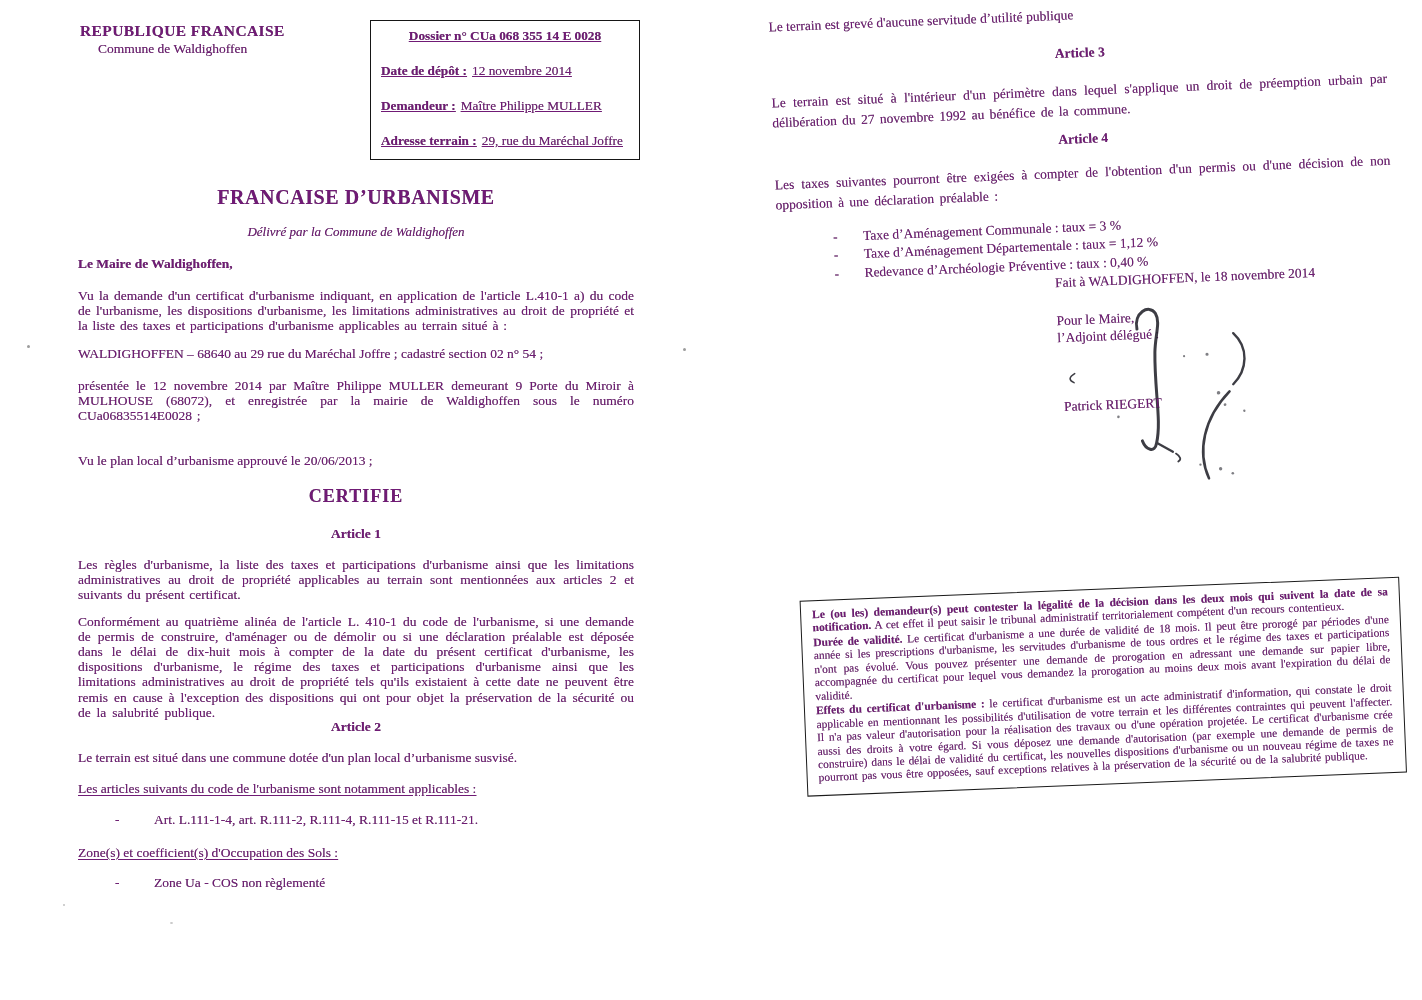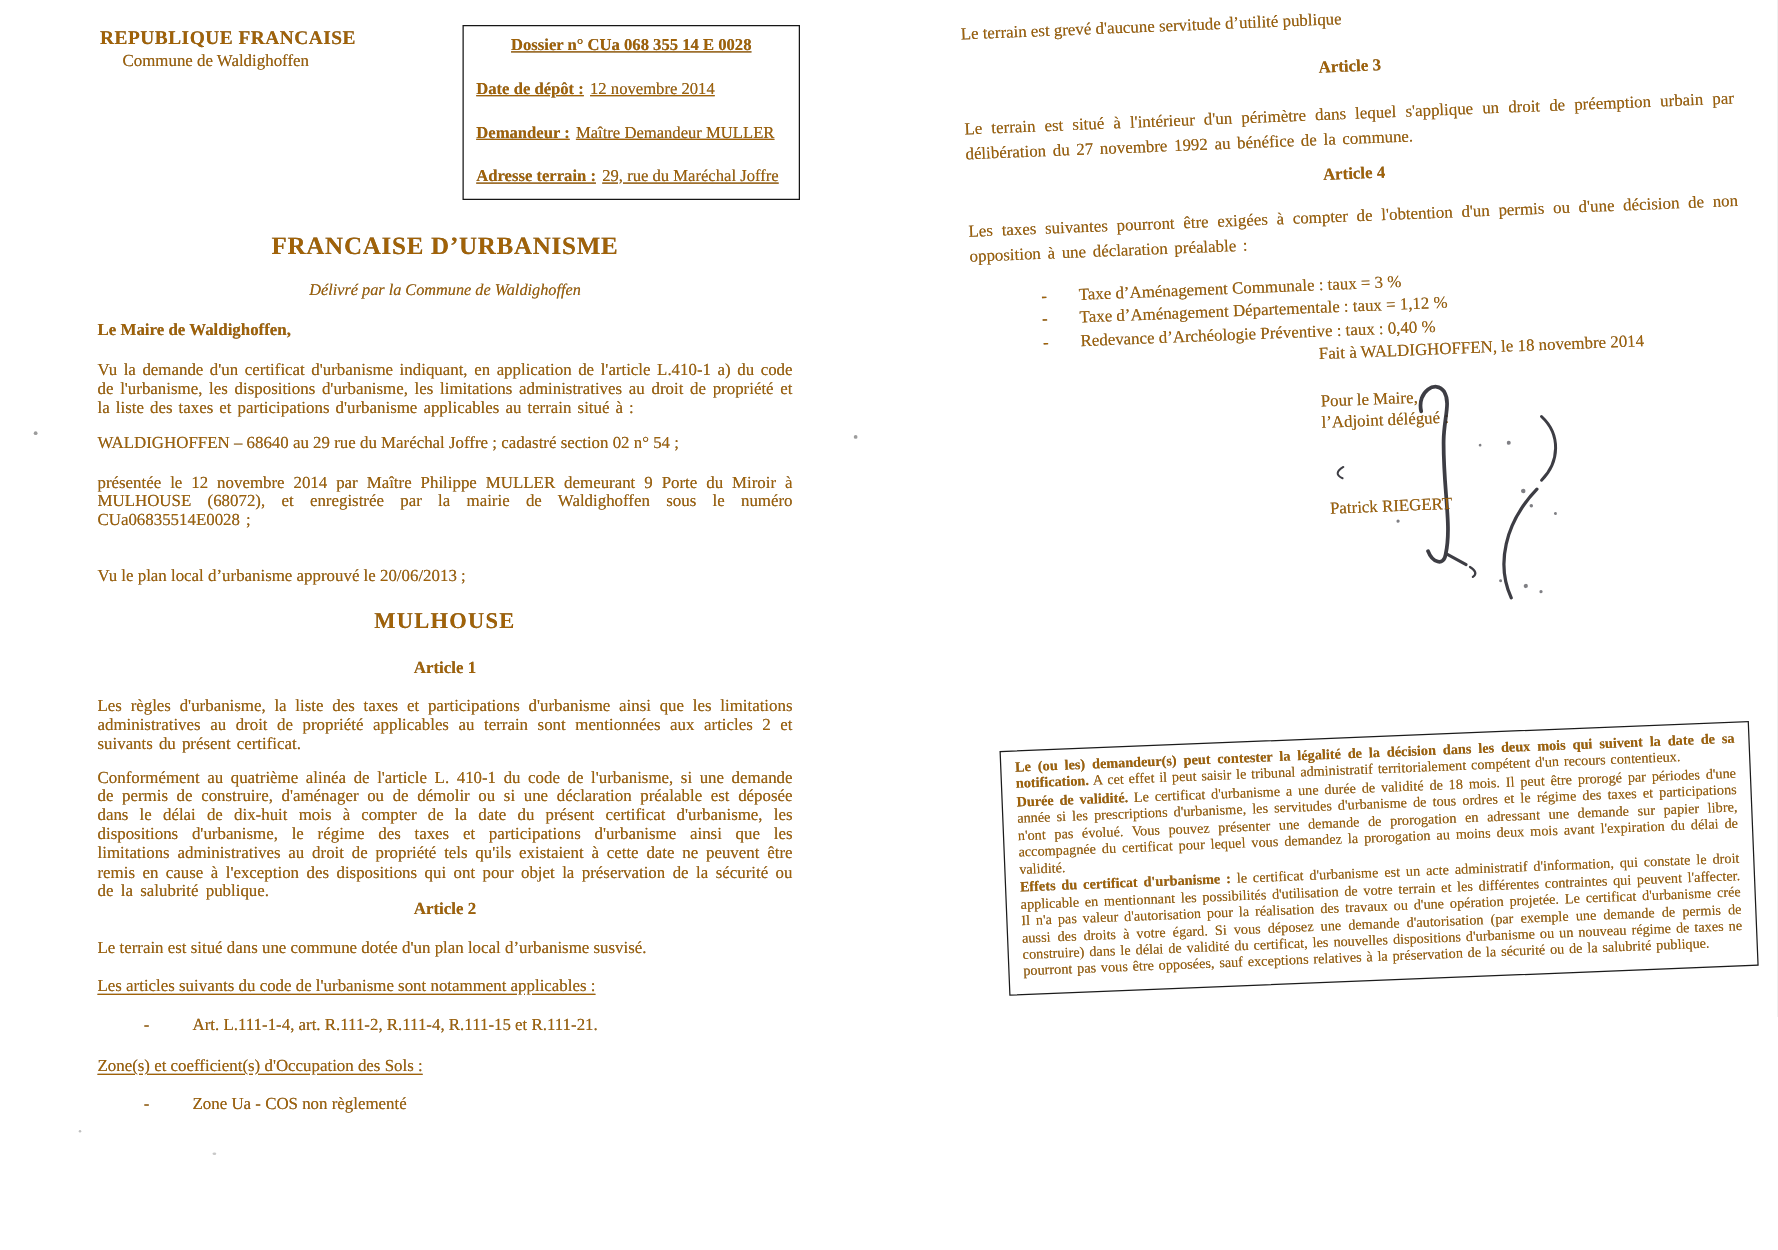--- a/index.html
+++ b/index.html
@@ -2,21 +2,21 @@
 <html><head>
 <meta charset="utf-8">
 <style>
   html, body { margin: 0; padding: 0; background: #e8e8e8; }
   .sheet {
     position: relative;
     width: 1422px; height: 1000px;
     background: #ffffff;
     overflow: hidden;
     font-family: "Liberation Serif", "DejaVu Serif", serif;
-    color: #a16207;
+    color: #701a75;
     text-shadow: 0 0 0.4px rgba(25,25,25,0.55);
   }
   .abs { position: absolute; }
   .b { font-weight: bold; }
   .i { font-style: italic; }
   .c { text-align: center; }
   .just { text-align: justify; }
   .u { text-decoration: underline; text-underline-offset: 2px; }
 
   
@@ -74,42 +74,42 @@
 
     <div class="abs b republic" style="top:22px; left:2px;">REPUBLIQUE FRANCAISE</div>
     <div class="abs commune" style="top:41px; left:20px;text-align:center;">Commune de Waldighoffen</div>
 
     <div class="abs dossier-box" style="top:20px; left:292px;text-decoration:underline;">
       <div class="box-title">Dossier n° CUa 068 355 14 E 0028</div>
       <div class="box-row">
         <span class="lbl">Date de dépôt :</span><span>12 novembre 2014</span>
       </div>
       <div class="box-row">
-        <span class="lbl">Demandeur :</span><span>Maître Demandeur MULLER</span>
+        <span class="lbl">Demandeur :</span><span>Maître Philippe MULLER</span>
       </div>
       <div class="box-row">
         <span class="lbl">Adresse terrain :</span><span>29, rue du Maréchal Joffre</span>
       </div>
     </div>
 
     <div class="abs b c doc-title" style="top:186px; left:0;">FRANCAISE D’URBANISME</div>
     <div class="abs i c doc-subtitle" style="top:225px; left:0;">Délivré par la Commune de Waldighoffen</div>
 
     <div class="abs b" style="top:256px; left:0;">Le Maire de Waldighoffen,</div>
 
     <div class="abs just para" style="top:288px; left:0;">Vu la demande d'un certificat d'urbanisme indiquant, en application de l'article L.410-1 a) du code de l'urbanisme, les dispositions d'urbanisme, les limitations administratives au droit de propriété et la liste des taxes et participations d'urbanisme applicables au terrain situé à :</div>
 
     <div class="abs" style="top:346px; left:0; white-space:nowrap;">WALDIGHOFFEN – 68640 au 29 rue du Maréchal Joffre ; cadastré section 02 n° 54 ;</div>
 
     <div class="abs just para" style="top:378px; left:0;">présentée le 12 novembre 2014 par Maître Philippe MULLER demeurant 9 Porte du Miroir à MULHOUSE (68072), et enregistrée par la mairie de Waldighoffen sous le numéro CUa06835514E0028 ;</div>
 
 
     <div class="abs" style="top:453px; left:0; white-space:nowrap;text-align:right;">Vu le plan local d’urbanisme approuvé le 20/06/2013 ;</div>
 
-    <div class="abs b c certifie" style="top:486px; left:0;">MULHOUSE</div>
+    <div class="abs b c certifie" style="top:486px; left:0;">CERTIFIE</div>
 
     <div class="abs b c article-h" style="top:526px; left:0;">Article 1</div>
 
     <div class="abs just para" style="top:557px; left:0;">Les règles d'urbanisme, la liste des taxes et participations d'urbanisme ainsi que les limitations administratives au droit de propriété applicables au terrain sont mentionnées aux articles 2 et suivants du présent certificat.</div>
 
     <div class="abs just para" style="top:614px; left:0; word-spacing:2.5px;">Conformément au quatrième alinéa de l'article L. 410-1 du code de l'urbanisme, si une demande de permis de construire, d'aménager ou de démolir ou si une déclaration préalable est déposée dans le délai de dix-huit mois à compter de la date du présent certificat d'urbanisme, les dispositions d'urbanisme, le régime des taxes et participations d'urbanisme ainsi que les limitations administratives au droit de propriété tels qu'ils existaient à cette date ne peuvent être remis en cause à l'exception des dispositions qui ont pour objet la préservation de la sécurité ou de la salubrité publique.</div>
 
     <div class="abs b c article-h" style="top:719px; left:0;">Article 2</div>
 
     <div class="abs" style="top:750px; left:0; white-space:nowrap;">Le terrain est situé dans une commune dotée d'un plan local d’urbanisme susvisé.</div>

